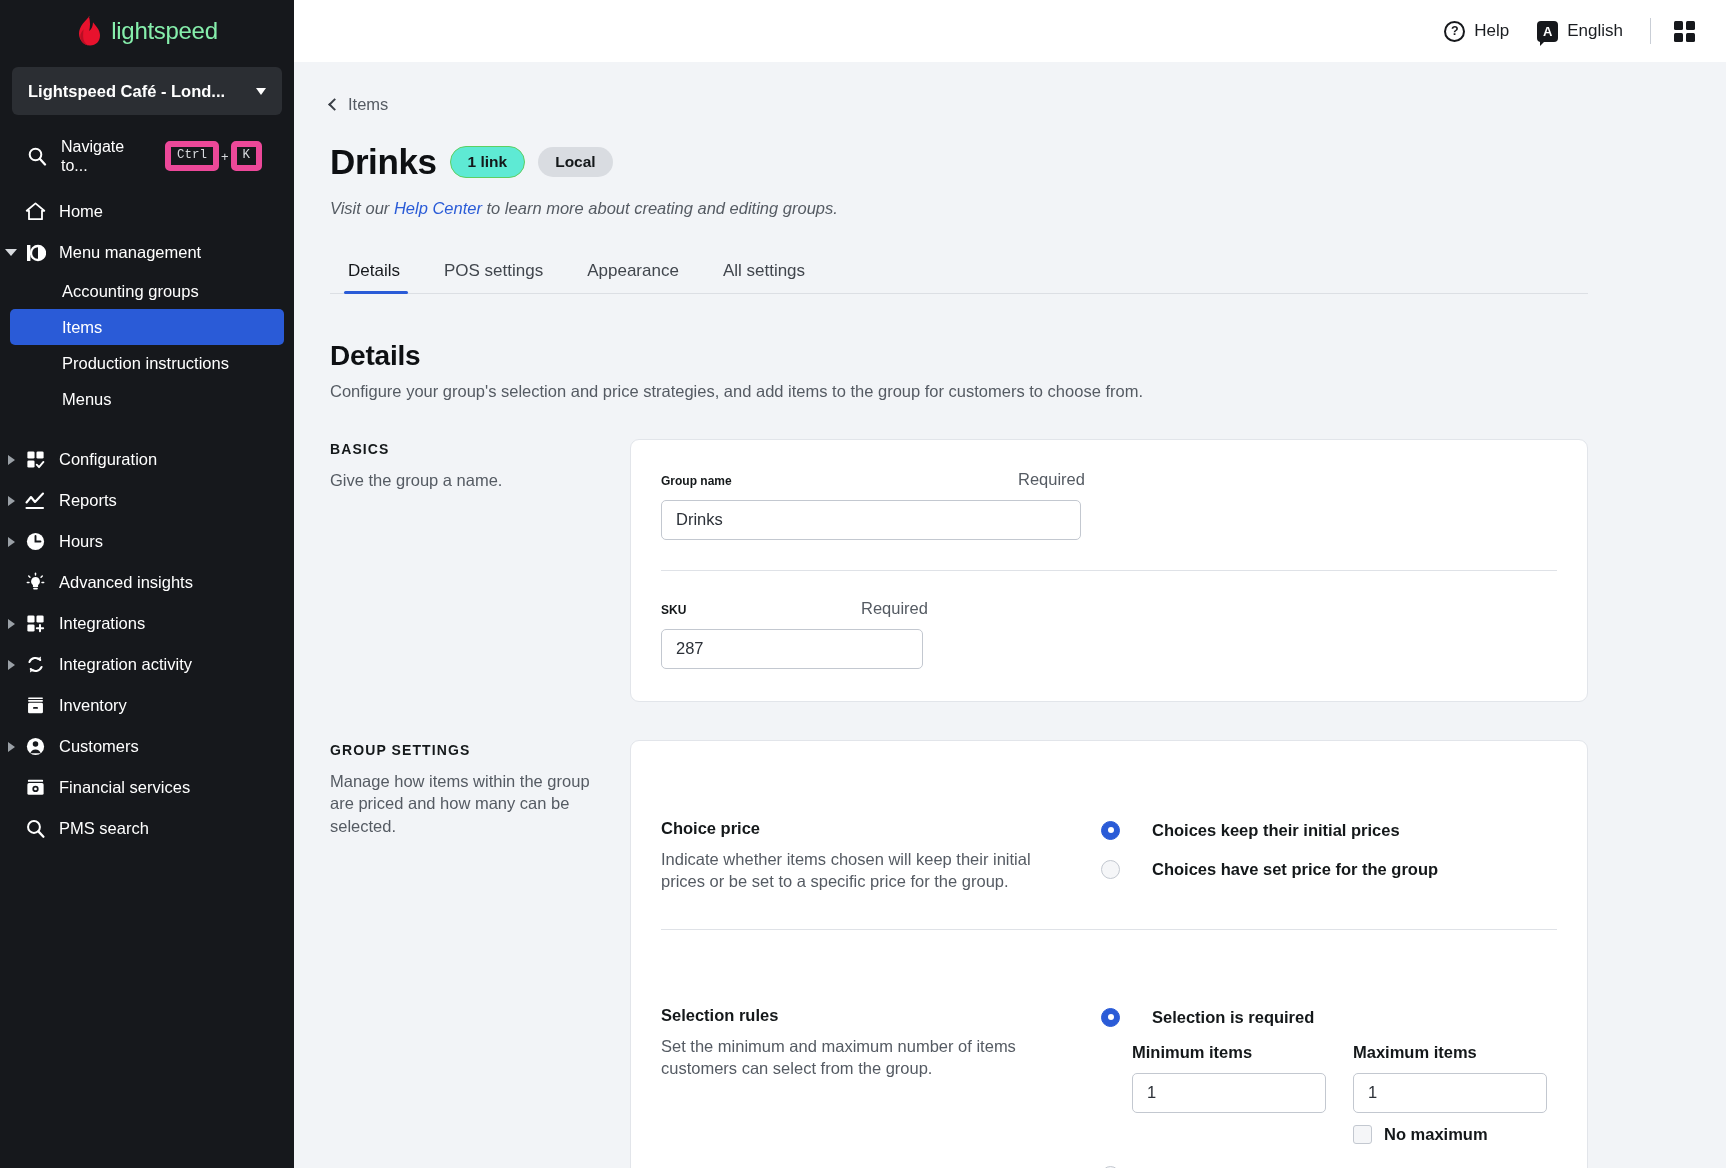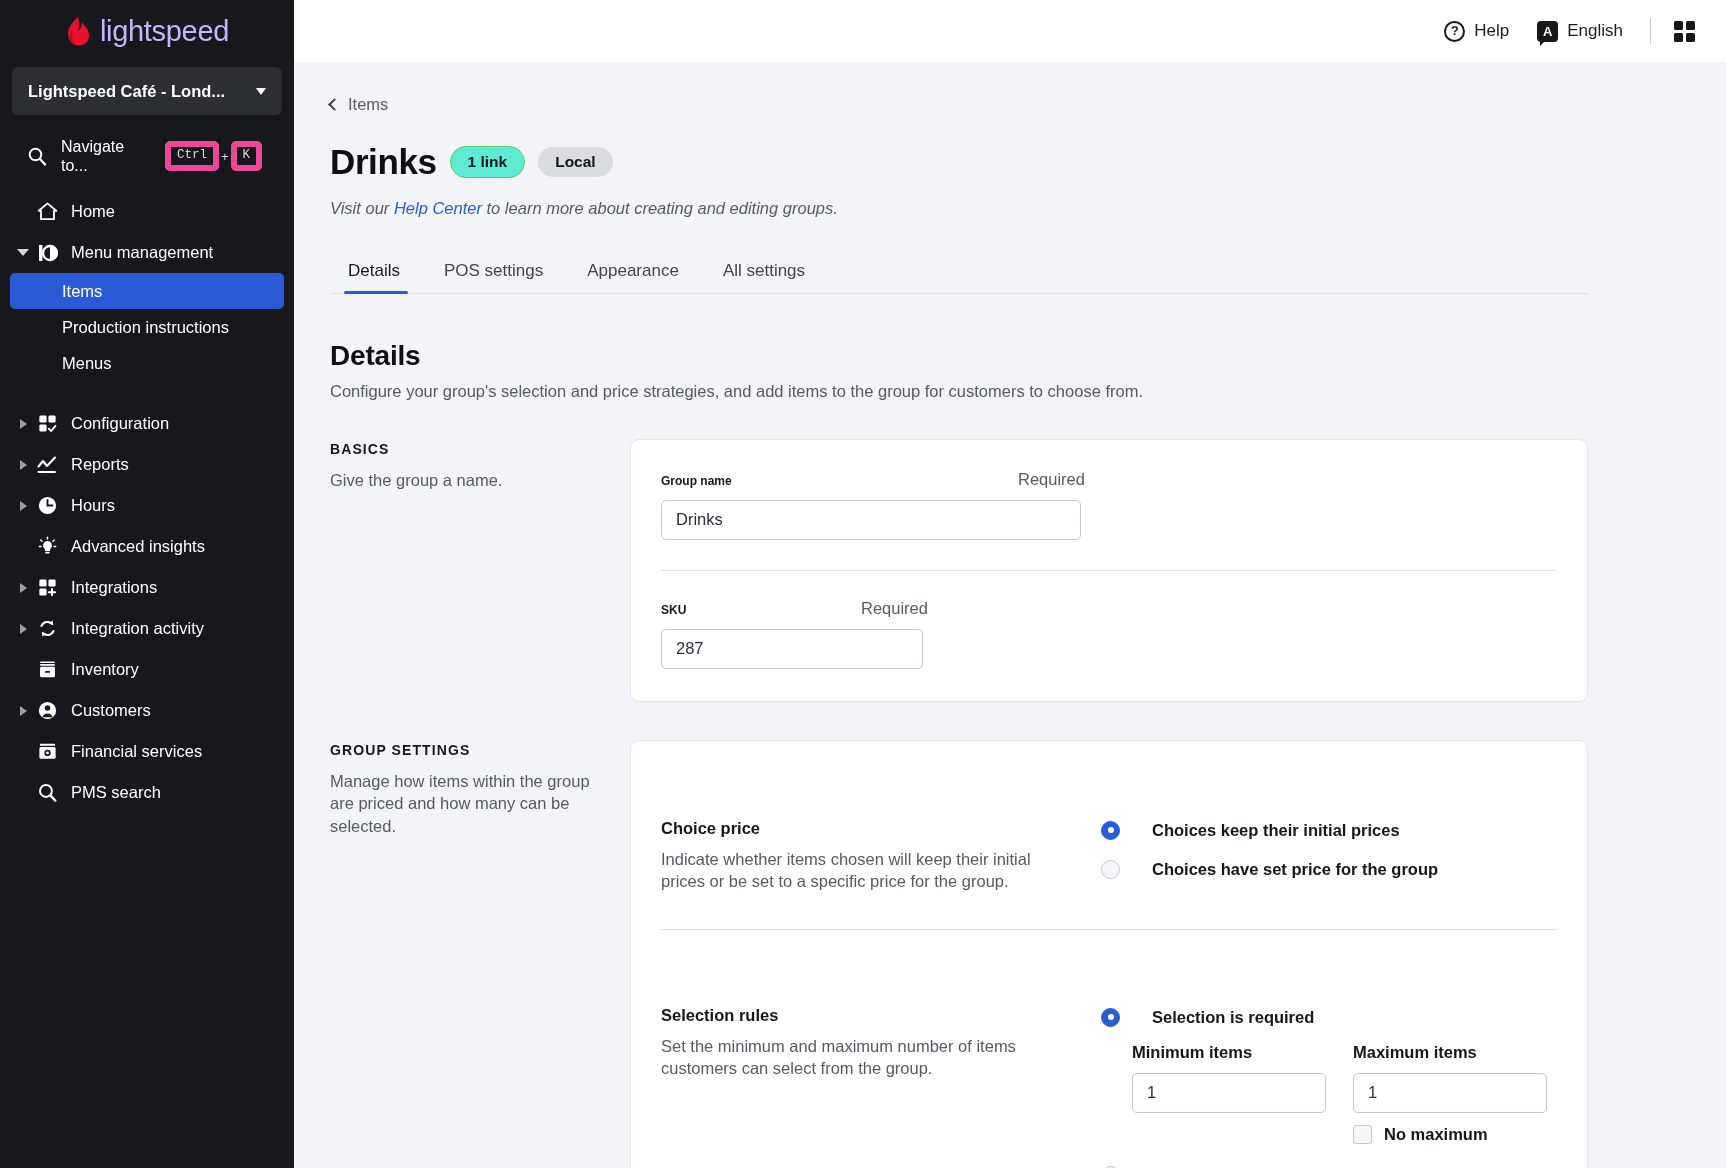--- a/index.html
+++ b/index.html
@@ -23,22 +23,22 @@
   }
   .brand {
     height: 62px;
     display: flex;
     align-items: center;
     justify-content: center;
     gap: 9px;
   }
   .brand-flame { width: 26px; height: 30px; display: block; }
   .brand-word {
-    color: #c4b5fd;
-    font-size: 29px;
+    color: #86efac;
+    font-size: 24px;
     letter-spacing: -0.3px;
     font-weight: 400;
   }
   .org-switcher {
     margin: 5px 12px 0 12px;
     height: 48px;
     background: #2b2e33;
     border-radius: 6px;
     display: flex;
     align-items: center;
@@ -84,21 +84,21 @@
     padding: 2px 6px 3px 6px;
     line-height: 1;
   }
   .kbd-plus { color: #d7dade; font-size: 13px; }
 
   .nav-list { margin-top: 16px; }
   .nav-item {
     display: flex;
     align-items: center;
     height: 41px;
-    padding-left: 14px;
+    padding-left: 2px;
     cursor: pointer;
     position: relative;
   }
   .nav-item .twisty {
     width: 18px; flex: 0 0 18px;
     display: flex; align-items: center; justify-content: center;
   }
   .tri-right {
     width: 0; height: 0;
     border-top: 5px solid transparent;
@@ -451,20 +451,23 @@
         <span class="nav-icon">
           <svg width="22" height="22" viewBox="0 0 22 22">
             <rect x="3" y="3" width="3.4" height="16" fill="#fff"></rect>
             <circle cx="14" cy="11" r="7" fill="none" stroke="#fff" stroke-width="2.3"></circle>
             <path d="M14 4a7 7 0 0 1 0 14z" fill="#fff"></path>
           </svg>
         </span>
         <span class="nav-label">Menu management</span>
       </div>
 
+      <div class="nav-sub">
+        <span class="nav-label">Accounting groups</span>
+      </div>
       <div class="nav-sub active">
         <span class="nav-label">Items</span>
       </div>
       <div class="nav-sub">
         <span class="nav-label">Production instructions</span>
       </div>
       <div class="nav-sub">
         <span class="nav-label">Menus</span>
       </div>
 

